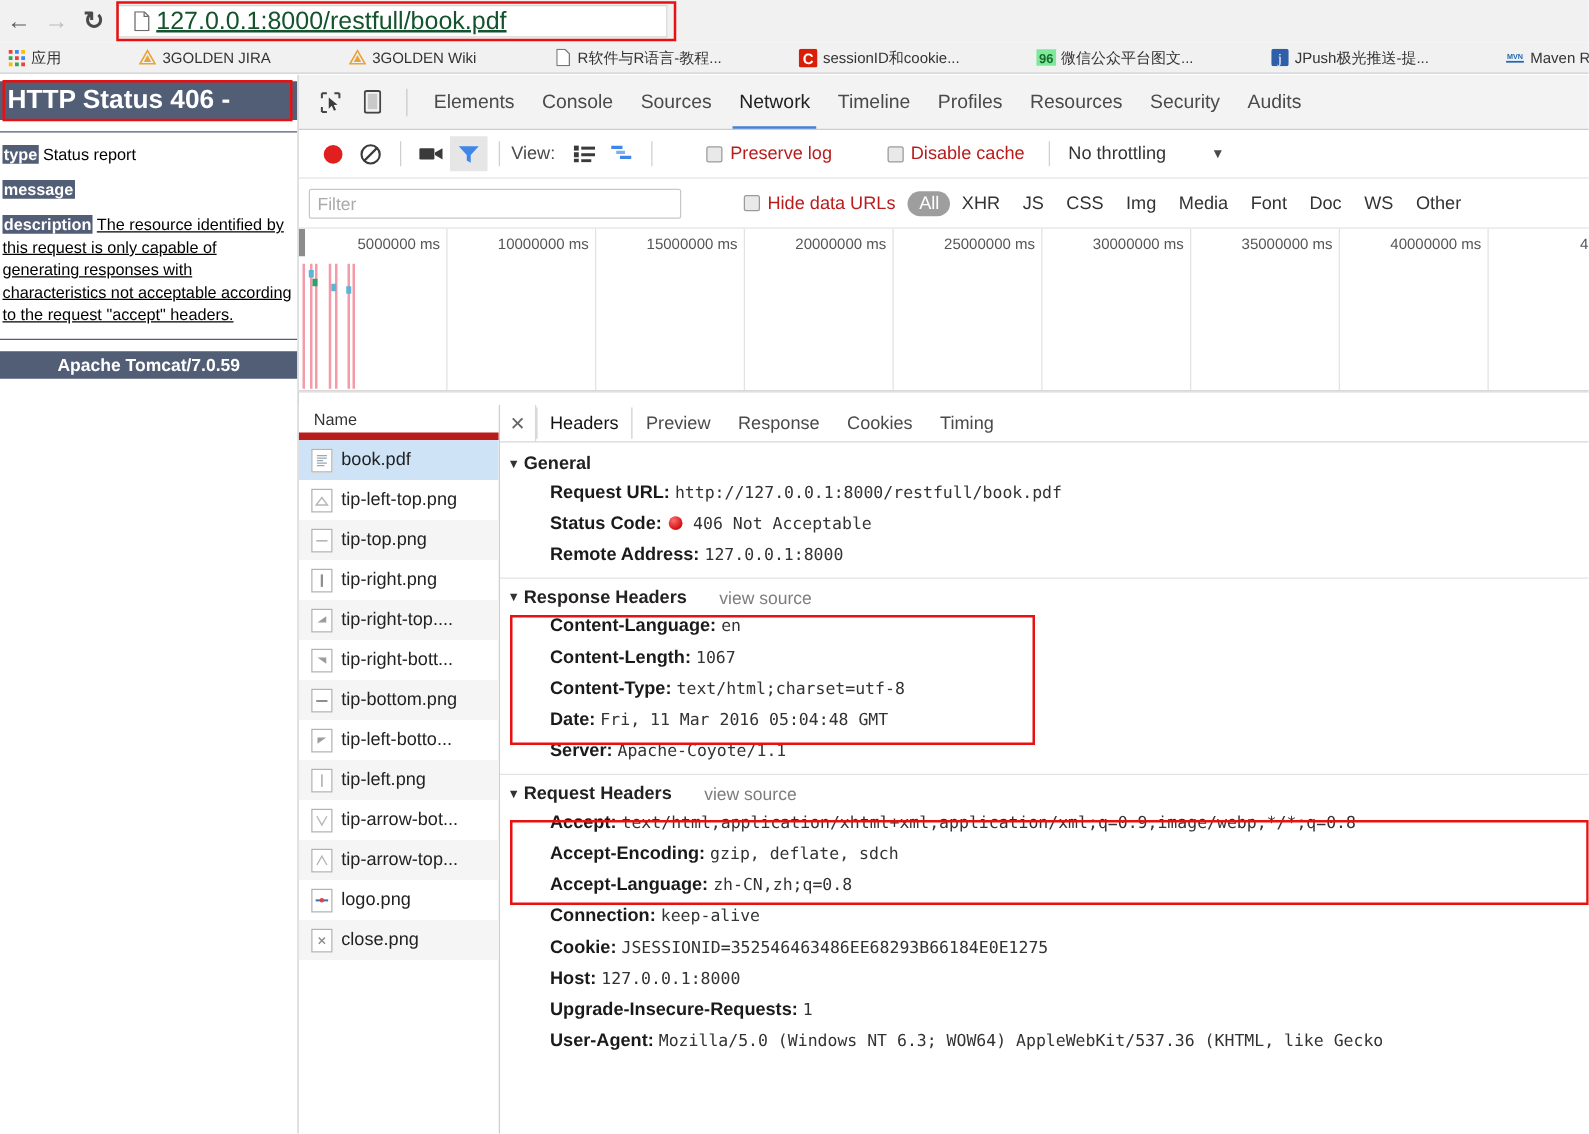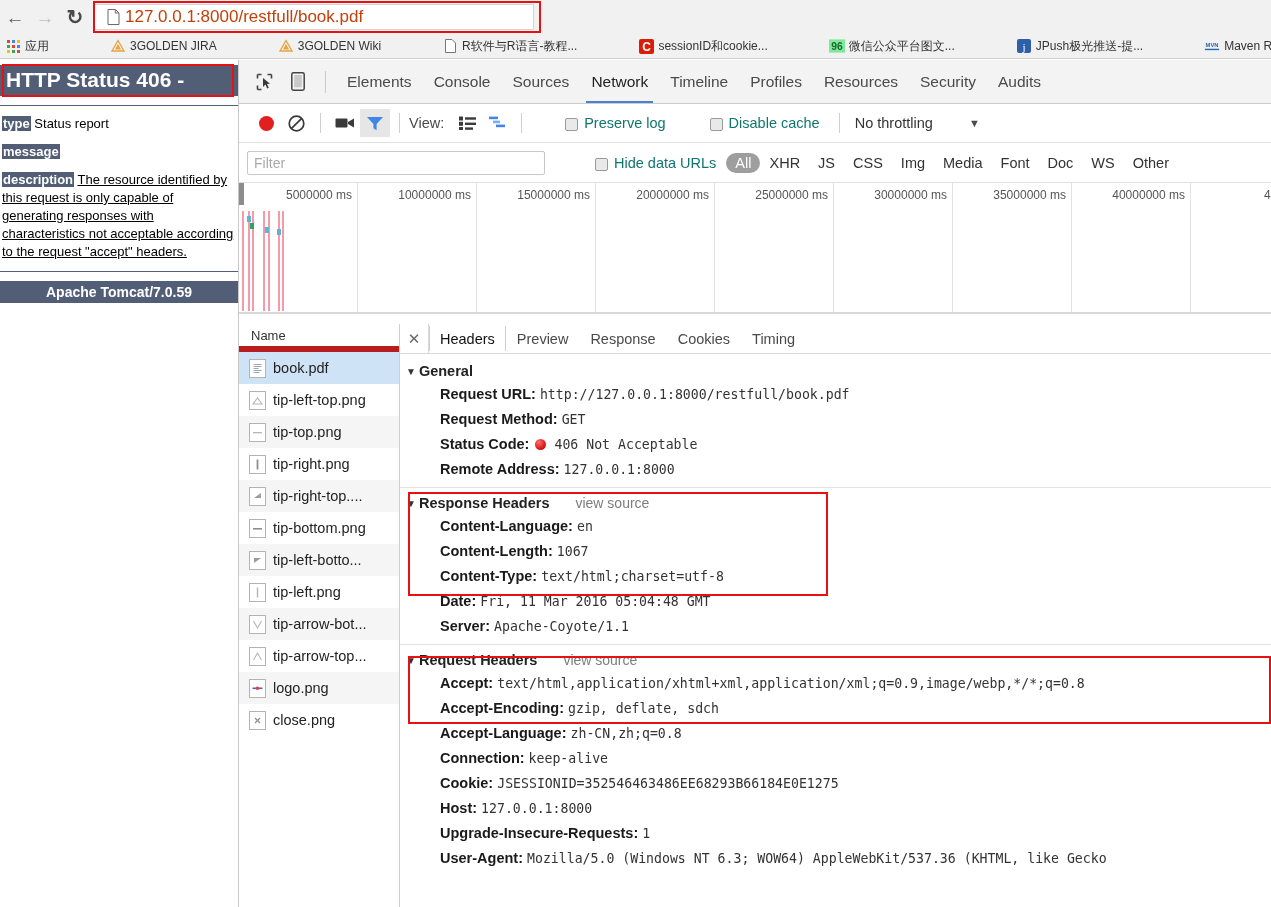--- a/index.html
+++ b/index.html
@@ -34,22 +34,23 @@
   }
   .omnibox-redbox {
     position: absolute; left: -1px; top: -3px; width: 448px; height: 32px;
     border: 2px solid #e81010; box-sizing: border-box; pointer-events: none;
   }
   .page-icon {
     width: 20px; height: 22px; margin-left: 8px; margin-right: 2px;
     display: flex; align-items: center; justify-content: center;
   }
   .omnibox-text {
-    font-size: 17px; color: #c2410c; white-space: nowrap;
+    font-size: 20px; color: #14532d; white-space: nowrap;
     font-family: "Liberation Sans", sans-serif;
+    text-decoration: underline;
   }
 
   
   .bookmarks-bar {
     position: absolute; left: 0; top: 34px; width: 1271px; height: 25px;
     background: #f1f1f1;
     border-bottom: 1px solid #d0d0d0;
     display: flex; align-items: center; padding-left: 5px; box-sizing: border-box; gap: 48px;
   }
   .bm {
@@ -121,21 +122,21 @@
   }
   .icon-btn { width: 30px; height: 28px; display: flex; align-items: center; justify-content: center; }
   .icon-btn.sel { background: #e6e6e6; }
   .vsep { width: 1px; height: 20px; background: #cfcfcf; margin: 0 9px; }
   .nt-label { font-size: 14.5px; color: #4a4a4a; margin-right: 8px; }
   .chk {
     width: 13px; height: 13px; border: 1px solid #9a9a9a; background: #e9e9e9;
     border-radius: 2px; display: inline-block; margin-right: 6px; box-sizing: border-box;
     flex: none;
   }
-  .cb-item { display: flex; align-items: flex-end; font-size: 14.5px; color: #0f766e; margin-right: 10px; white-space: nowrap; padding-left: 34px; }
+  .cb-item { display: flex; align-items: center; font-size: 14.5px; color: #b91c1c; margin-right: 10px; white-space: nowrap; padding-left: 34px; }
   .throttle { font-size: 14.5px; color: #333; margin-left: 6px; white-space: nowrap; }
   .caret-dn { margin-left: 36px; font-size: 11px; color: #4a4a4a; }
 
   
   .nt-row2 {
     height: 40px; display: flex; align-items: center; padding-left: 4px;
     border-bottom: 1px solid #e0e0e0; box-sizing: border-box; background: #fff;
   }
   .filter-input {
     width: 298px; height: 24px; border: 1px solid #c8c8c8; border-radius: 2px;
@@ -558,20 +559,28 @@
           <span class="rl-ico">
             <svg width="13" height="15" viewBox="0 0 13 15">
                 <path d="M3 9 L10 9 L10 4 z" fill="#9c9c9c"></path>
               </svg>
           </span>
           <span>tip-right-top....</span>
         </div>
         <div class="rl-row">
           <span class="rl-ico">
             <svg width="13" height="15" viewBox="0 0 13 15">
+                <path d="M3 5 L10 5 L10 10 z" fill="#9c9c9c"></path>
+              </svg>
+          </span>
+          <span>tip-right-bott...</span>
+        </div>
+        <div class="rl-row">
+          <span class="rl-ico">
+            <svg width="13" height="15" viewBox="0 0 13 15">
                 <rect x="2" y="7" width="9" height="1.6" fill="#8f8f8f"></rect>
               </svg>
           </span>
           <span>tip-bottom.png</span>
         </div>
         <div class="rl-row">
           <span class="rl-ico">
             <svg width="13" height="15" viewBox="0 0 13 15">
                 <path d="M10 5 L3 5 L3 10 z" fill="#9c9c9c"></path>
               </svg>
@@ -635,24 +644,20 @@
 
           <div class="sec-title">
             <span class="tri">▼</span>
             <span>General</span>
           </div>
           <div class="hdr-line">
             <b>Request URL:</b>
             <span class="val">http://127.0.0.1:8000/restfull/book.pdf</span>
           </div>
           <div class="hdr-line">
-            <b>Request Method:</b>
-            <span class="val">GET</span>
-          </div>
-          <div class="hdr-line">
             <b>Status Code:</b>
             <span class="status-dot"></span>
             <span class="val">406 Not Acceptable</span>
           </div>
           <div class="hdr-line">
             <b>Remote Address:</b>
             <span class="val">127.0.0.1:8000</span>
           </div>
 
           <div class="hdr-sep"></div>

